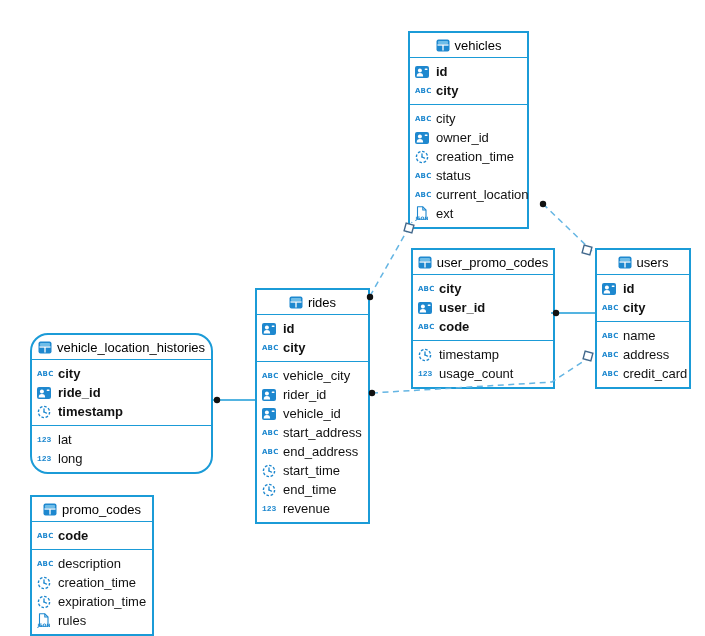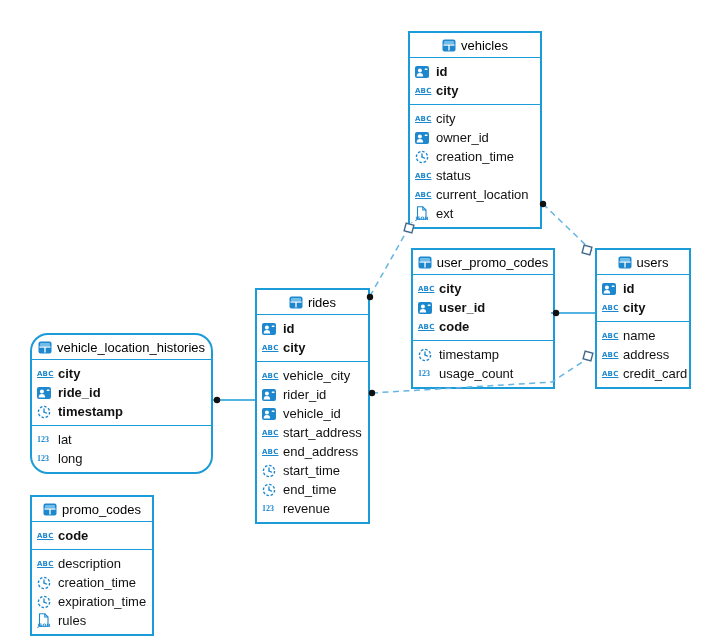--- a/index.html
+++ b/index.html
@@ -21,22 +21,22 @@
     font-size:13px;color:#000;white-space:nowrap;
   }
   .t-section{padding:4px 0;}
   .t-keys{border-bottom:1.5px solid #1b9bd7;}
   .row{
     display:flex;align-items:center;height:19px;
     padding:0 6px 0 5px;font-size:13px;color:#111;white-space:nowrap;
   }
   .row .c-icon{width:21px;flex:none;display:flex;align-items:center;}
   .t-keys .row .c-name{font-weight:700;}
-  .abc{font-family:"DejaVu Sans",sans-serif;font-weight:700;font-size:7px;color:#1e88cf;letter-spacing:.2px;text-decoration:underline;}
-  .num{font-family:Liberation Serif, serif;font-weight:700;font-size:8px;color:#1e88cf;}
+  .abc{font-family:"DejaVu Sans",sans-serif;font-weight:700;font-size:7px;color:#1e88cf;letter-spacing:.2px;}
+  .num{font-family:Liberation Mono, monospace;font-weight:700;font-size:8px;color:#1e88cf;}
   svg.glyph{display:block;}
   
   #rel-layer{position:absolute;inset:0;z-index:3;pointer-events:none;}
 </style>
 </head>
 <body>
 
 <div id="diagram">
   <svg id="rel-layer" width="705" height="636" viewBox="0 0 705 636">
       <g>
@@ -57,21 +57,21 @@
         <circle cx="543" cy="204" r="3.2" fill="#111111"></circle>
         <rect x="-4" y="-4" width="8" height="8" fill="#ffffff" stroke="#41688c" stroke-width="1.4" transform="translate(587,250) rotate(15)"></rect>
       </g>
       <g>
         <polyline points="372,393 552,382 593,355" fill="none" stroke="#64b5e3" stroke-width="1.5" stroke-dasharray="6 4.5"></polyline>
         <circle cx="372" cy="393" r="3.2" fill="#111111"></circle>
         <rect x="-4" y="-4" width="8" height="8" fill="#ffffff" stroke="#41688c" stroke-width="1.4" transform="translate(588,356) rotate(15)"></rect>
       </g>
     </svg>
   <div id="tables">
-      <div class="table" style="left: 408px; top: 31px; width: 134px;">
+      <div class="table" style="left: 408px; top: 31px; width: 121px;">
     <div class="t-header">
       <span class="c-icon h-icon">
             <svg class="glyph" width="14" height="13" viewBox="0 0 14 13">
     <rect x="0.5" y="0.5" width="13" height="12" rx="2" fill="#1e88cf"></rect>
     <rect x="2" y="2" width="10" height="3" rx="0.8" fill="#6fbde8"></rect>
     <line x1="1.5" y1="6" x2="12.5" y2="6" stroke="#fff" stroke-width="1.3"></line>
     <line x1="7" y1="6" x2="7" y2="11.5" stroke="#fff" stroke-width="1.3"></line>
   </svg>
           </span>
       <span class="t-name">vehicles</span>

